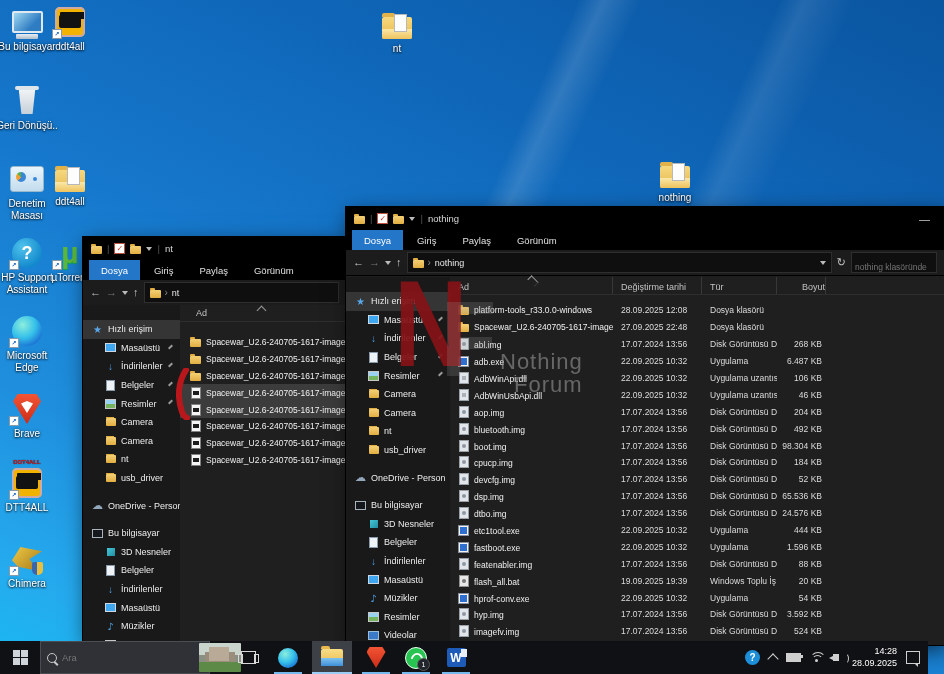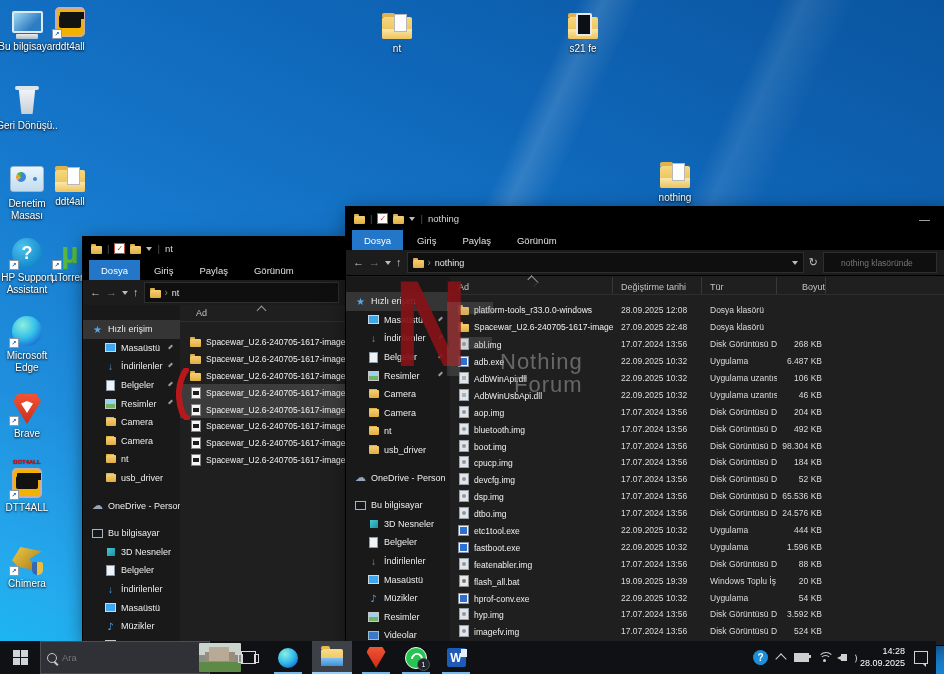--- a/index.html
+++ b/index.html
@@ -74,22 +74,22 @@
   .tabsrow{height:20px;background:#000;display:flex;align-items:stretch;padding-left:6px;gap:2px}
   .tab{padding:4px 12px 3px;font-size:9.5px;color:#e0e0e0;display:flex;align-items:center}
   .tab.active{background:#2476c8;color:#fff}
   .addrrow{height:25px;background:#1c1c1c;border-bottom:1px solid #000;display:flex;align-items:center;gap:5px;padding:0 7px}
   .navarr{color:#c8c8c8;font-size:11px;line-height:1}
   .navarr.dim{color:#787878}
   .addrbox{flex:1;height:19px;background:#0f0f0f;border:1px solid #2e2e2e;display:flex;align-items:center;gap:4px;
         padding:0 5px;color:#e6e6e6;font-size:9px;min-width:0}
   .crumb-sep{color:#888;font-size:10px}
   .refresh{color:#c0c0c0;font-size:11px;font-family:"DejaVu Sans",sans-serif}
-  .searchbox{width:78px;height:19px;background:#0f0f0f;border:1px solid #2e2e2e;display:flex;align-items:center;
-        padding:0 17px;flex:none;overflow:hidden}
+  .searchbox{width:78px;height:19px;background:#0f0f0f;border:1px solid #2e2e2e;display:flex;align-items:flex-end;
+        padding:0 3px;flex:none;overflow:hidden}
   .searchbox input{all:unset;width:100%;font-size:8.5px;color:#9a9a9a;font-family:inherit;white-space:nowrap}
   .xbody{display:flex;position:absolute;left:0;right:0;bottom:0}
   .sidebar{background:#191919;flex:none;padding-top:6px;overflow:hidden}
   .side-item{height:18.6px;display:flex;align-items:center;gap:5px;padding-left:22px;color:#ececec;font-size:9px;
         position:relative;white-space:nowrap}
   .side-item.section{padding-left:9px;margin-top:9px}
   .side-item.active{background:#353535}
   .side-item.pinned::after{content:"";position:absolute;right:7px;top:7px;width:5px;height:2px;background:#9a9a9a;
         transform:rotate(-45deg);box-shadow:2px 2px 0 -1px #9a9a9a}
   .sico{width:11px;height:11px;flex:none;display:flex;align-items:center;justify-content:center}
@@ -148,21 +148,21 @@
   .wm{position:absolute;pointer-events:none;z-index:60}
   .wm-n{left:394px;top:262px;font-size:150px;font-weight:bold;color:rgba(134,18,22,.92);
         transform:scale(.68,.82);transform-origin:top left;line-height:1}
   .wm-f{left:441px;top:286px;font-size:126px;font-weight:bold;color:rgba(150,150,150,.22);
         transform:scale(.72,.85);transform-origin:top left;line-height:1}
   .wm-t1{left:500px;top:349px;font-size:22px;color:rgba(175,175,175,.5);letter-spacing:1px}
   .wm-t2{left:514px;top:372px;font-size:22px;color:rgba(175,175,175,.5);letter-spacing:1px}
   .wm-squiggle{left:176px;top:368px}
 
   
-  .taskbar{position:absolute;left:0;right:8px;bottom:0;height:33px;background:#101114;display:flex;align-items:center;z-index:100}
+  .taskbar{position:absolute;left:0;right:16px;bottom:0;height:33px;background:#101114;display:flex;align-items:center;z-index:100}
   .tbtn{width:40px;height:33px;display:flex;align-items:center;justify-content:center;flex:none;position:relative}
   .tbtn.running::after{content:"";position:absolute;left:6px;right:6px;bottom:0;height:2px;background:#76b9ed}
   .tbtn.activeapp{background:#3d4147}
   .tbtn.activeapp::after{left:0;right:0;background:#9ccdf5}
   .startlogo{display:grid;grid-template-columns:7px 7px;grid-template-rows:7px 7px;gap:1px}
   .startlogo i{background:#cfd4da}
   .tsearch{width:170px;height:33px;background:#2f3136;border:1px solid #4a4d52;box-sizing:border-box;display:flex;
         align-items:center;gap:5px;padding:0 6px;flex:none}
   .mag{width:8px;height:8px;border:1.5px solid #c8c8c8;border-radius:50%;position:relative;flex:none}
   .mag::after{content:"";position:absolute;left:7px;top:7px;width:5px;height:1.5px;background:#c8c8c8;transform:rotate(45deg);
@@ -283,28 +283,20 @@
     <span class="dlabel">Chimera</span>
     </div>
   <div class="dicon" style="left:366px;top:7px">
     <span class="dart">
         <span class="dfol">
           <i class="pg"></i>
         </span>
       </span>
     <span class="dlabel">nt</span>
     </div>
-  <div class="dicon" style="left:552px;top:7px">
-    <span class="dart">
-        <span class="dfol">
-          <i class="ph"></i>
-        </span>
-      </span>
-    <span class="dlabel">s21 fe</span>
-    </div>
   <div class="dicon" style="left:644px;top:156px">
     <span class="dart">
         <span class="dfol">
           <i class="pg"></i>
         </span>
       </span>
     <span class="dlabel">nothing</span>
     </div>
 
   <section class="xwin" style="left:83px;top:237px;width:263px;height:404px">

